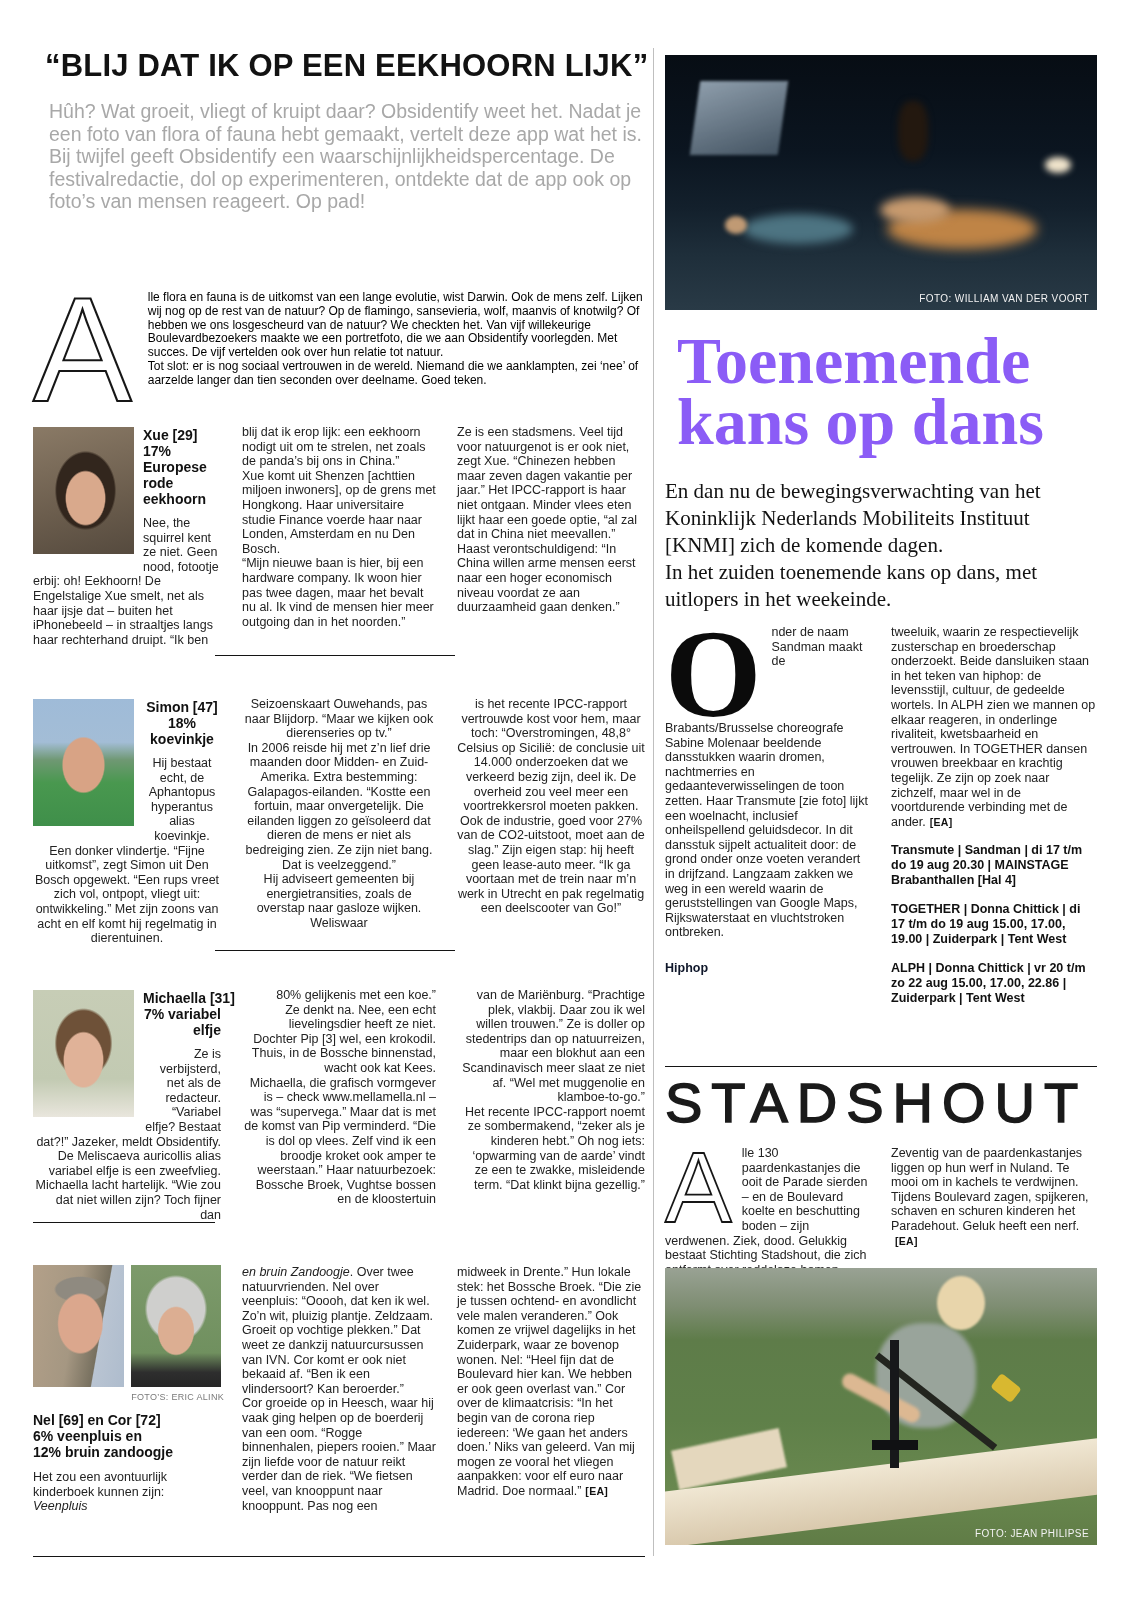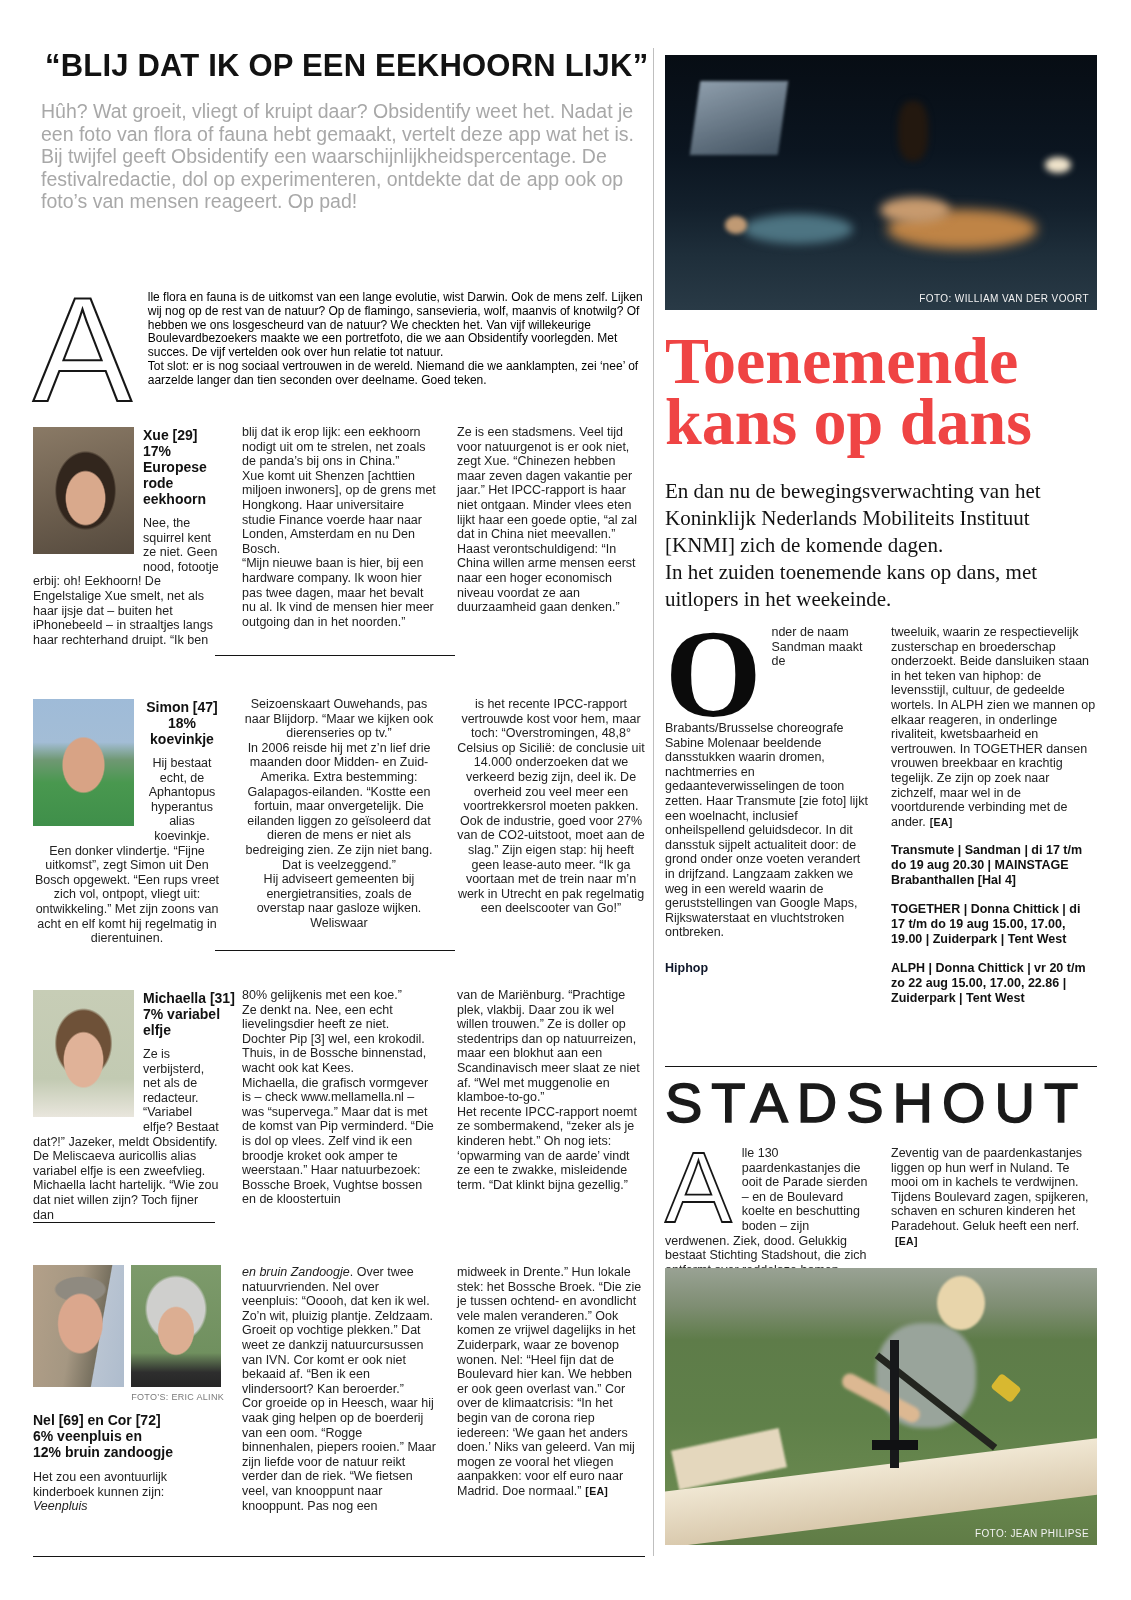--- a/index.html
+++ b/index.html
@@ -10,42 +10,42 @@
   }
   .page { position:absolute; inset:0; background:#fff; }
 
   
   .feature { position:absolute; left:33px; top:48px; width:612px; height:1512px; }
   .feature-hl {
     position:absolute; top:0; left:0; width:100%;
     font-size:31px; font-weight:700; letter-spacing:.2px; color:#121212; line-height:36px;margin-left:12px;
   }
   .intro {
-    position:absolute; top:52px; left:8px; width:604px;
+    position:absolute; top:52px; left:16px; width:604px;
     font-size:19.5px; line-height:22.5px; color:#a8a8a8; font-weight:400;
   }
   .lead { position:absolute; top:240px; left:0; width:612px; }
   .dropcap-thin {
     float:left; font-family:"Liberation Sans",sans-serif; font-weight:100;
     font-size:148px; line-height:116px; margin:4px 16px 0 0; color:#161616;
   }
   @supports (-webkit-text-stroke: 1px black) {
     .dropcap-thin { color:transparent; -webkit-text-stroke:2.1px #161616; }
     .stads-hl    { color:transparent; -webkit-text-stroke:1.5px #1a1a1a; }
     .dropcap-thin.small { -webkit-text-stroke:1.8px #161616; }
   }
   .lead-text { font-size:12px; line-height:13.8px; color:#000000; white-space:pre-line; padding-top:3px; }
 
   .body { font-size:12.5px; line-height:14.6px; color:#222; white-space:pre-line; }
   .it { font-style:italic; }
   .ea { font-weight:700; font-size:10.5px; letter-spacing:.3px; margin-left:4px; color:#111; }
 
   .profile { position:absolute; left:0; width:612px; display:grid; grid-template-columns:188px 194px 188px; column-gap:21px; }
   .profile-xue { top:377px; } .profile-simon { top:649px;text-align:center; }
-  .profile-mich { top:940px; } .profile-duo { top:1217px; }
+  .profile-mich { top:940px;text-align:right; } .profile-duo { top:1217px; }
 
   .pcol1 { position:relative; }
   .pphoto { float:left; width:101px; height:127px; margin:2px 9px 8px 0; }
   .p-head { padding-top:2px; }
   .p-name { font-weight:700; font-size:14px; line-height:16px; color:#111; white-space:nowrap; }
   .p-result { font-weight:700; font-size:14px; line-height:16px; color:#111; white-space:pre-line; margin-bottom:9px; }
 
   .duo-photos { display:flex; gap:7px; }
   .duo-photos .dphoto { width:92px; height:122px; }
   .credit-eric { font-size:9px; color:#7a7a7a; letter-spacing:.3px; text-align:right; width:191px; margin-top:5px; }
@@ -68,22 +68,22 @@
   .photo1 { top:55px; height:255px; background:linear-gradient(180deg,#070d14 0%,#0b1520 38%,#13202c 60%,#1e2e3a 78%,#293a46 100%); }
   .p1-lectern { position:absolute; left:7%; top:10%; width:88px; height:74px; background:linear-gradient(160deg,#a6b7c6,#4e5f6e); transform:skewX(-8deg); filter:blur(1.5px); opacity:.85; }
   .p1-light { position:absolute; right:6%; top:40%; width:26px; height:16px; background:#efe3cb; border-radius:50%; filter:blur(3px); }
   .p1-fig-orange { position:absolute; right:14%; bottom:24%; width:150px; height:40px; background:#bf8446; border-radius:50%; filter:blur(6px); }
   .p1-fig-skin { position:absolute; right:34%; bottom:34%; width:70px; height:26px; background:#c79a6e; border-radius:50%; filter:blur(5px); }
   .p1-fig-teal { position:absolute; left:18%; bottom:26%; width:110px; height:30px; background:#4d7482; border-radius:50%; filter:blur(5px); }
   .p1-head-teal { position:absolute; left:14%; bottom:30%; width:22px; height:18px; background:#c09a74; border-radius:50%; filter:blur(2px); }
   .p1-back-fig { position:absolute; left:54%; top:18%; width:30px; height:60px; background:#23180f; border-radius:40%; filter:blur(3px); }
 
   .dance-hl {
-    position:absolute; top:330px; left:0; width:432px;
-    font-family:"Liberation Serif", serif; font-weight:700; color:#ef4444;
+    position:absolute; top:330px; left:12px; width:432px;
+    font-family:"Liberation Serif", serif; font-weight:700; color:#8b5cf6;
     font-size:66px; line-height:61px; letter-spacing:0; white-space:pre-line;
   }
   .dance-intro {
     position:absolute; top:478px; left:0; width:432px;
     font-family:"Liberation Serif", serif; font-size:21px; line-height:27px; color:#121212; white-space:pre-line;
   }
   .dance-cols { position:absolute; top:625px; left:0; width:432px; display:grid; grid-template-columns:206px 206px; column-gap:20px; }
   .dropcap-heavy {
     float:left; font-family:"Liberation Serif", serif; font-weight:700;
     font-size:124px; line-height:92px; margin:4px 10px 0 0; color:#0b0b0b;

